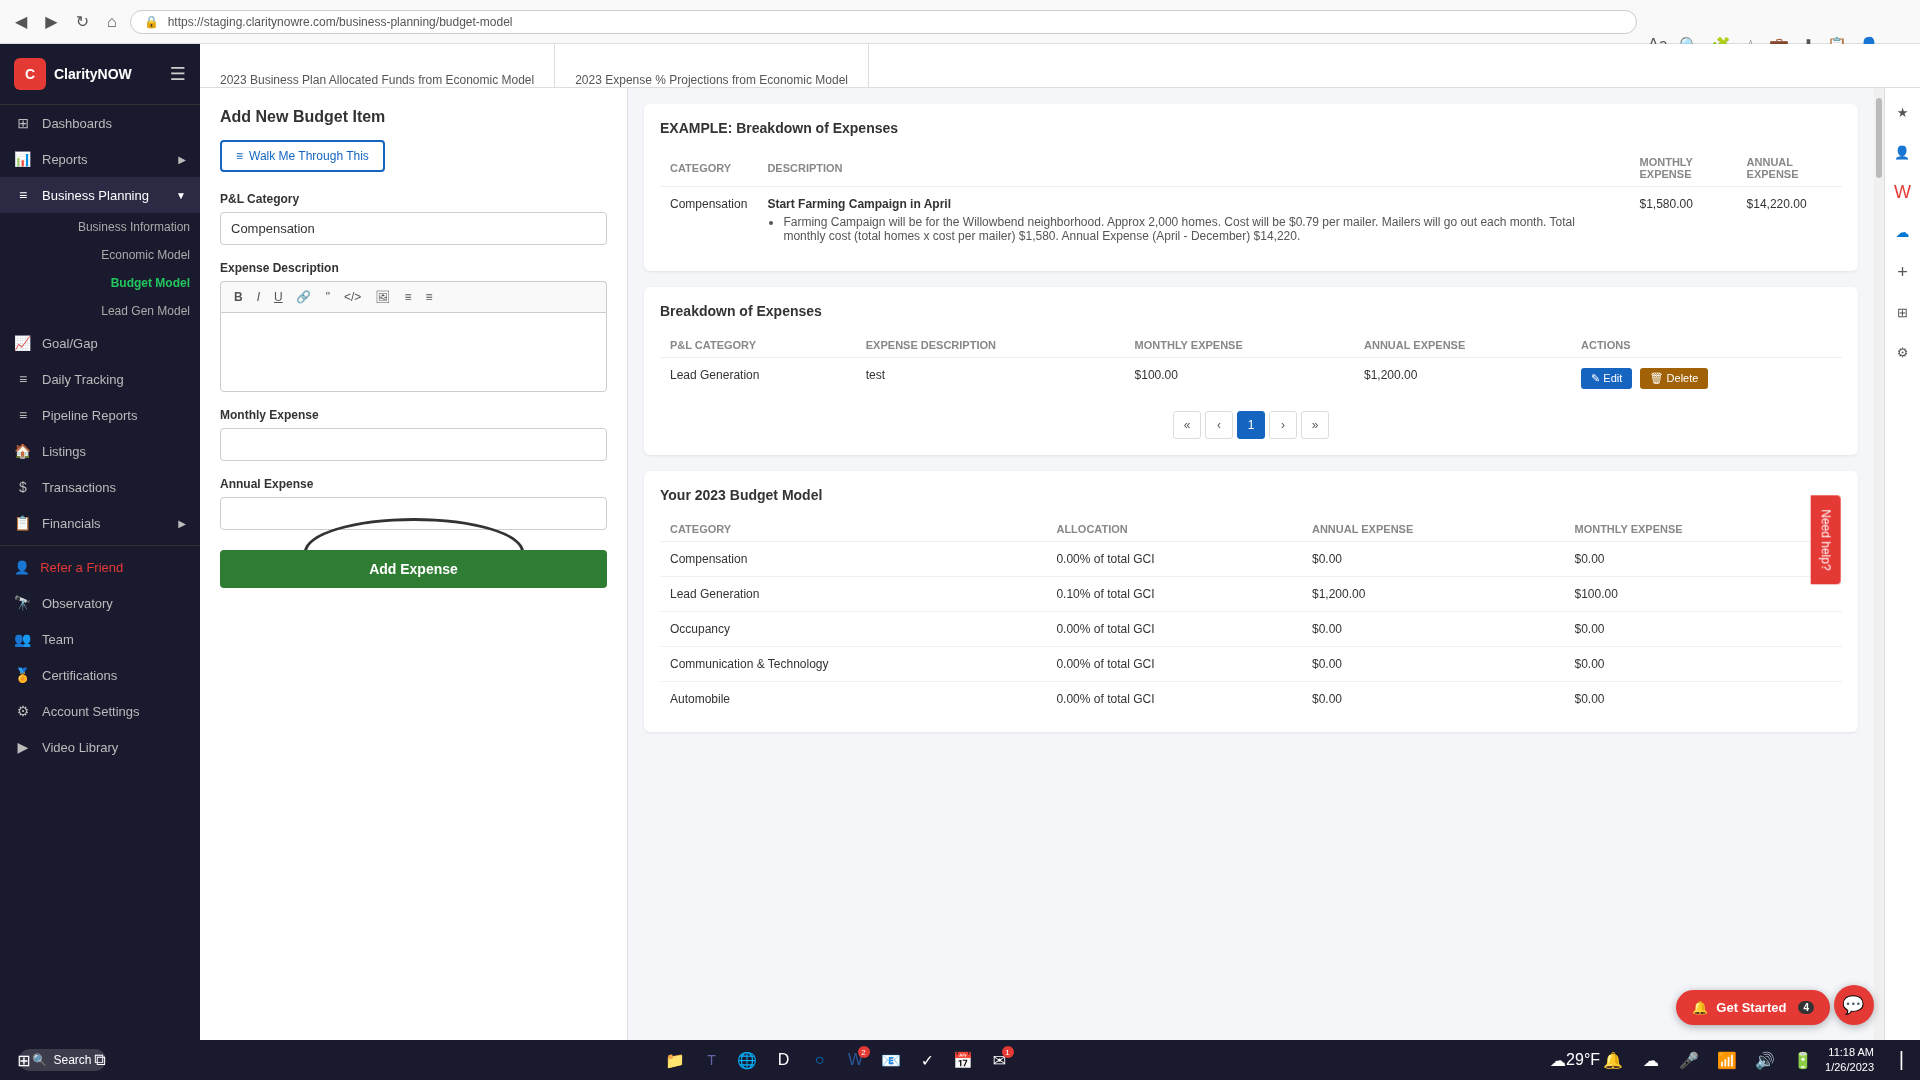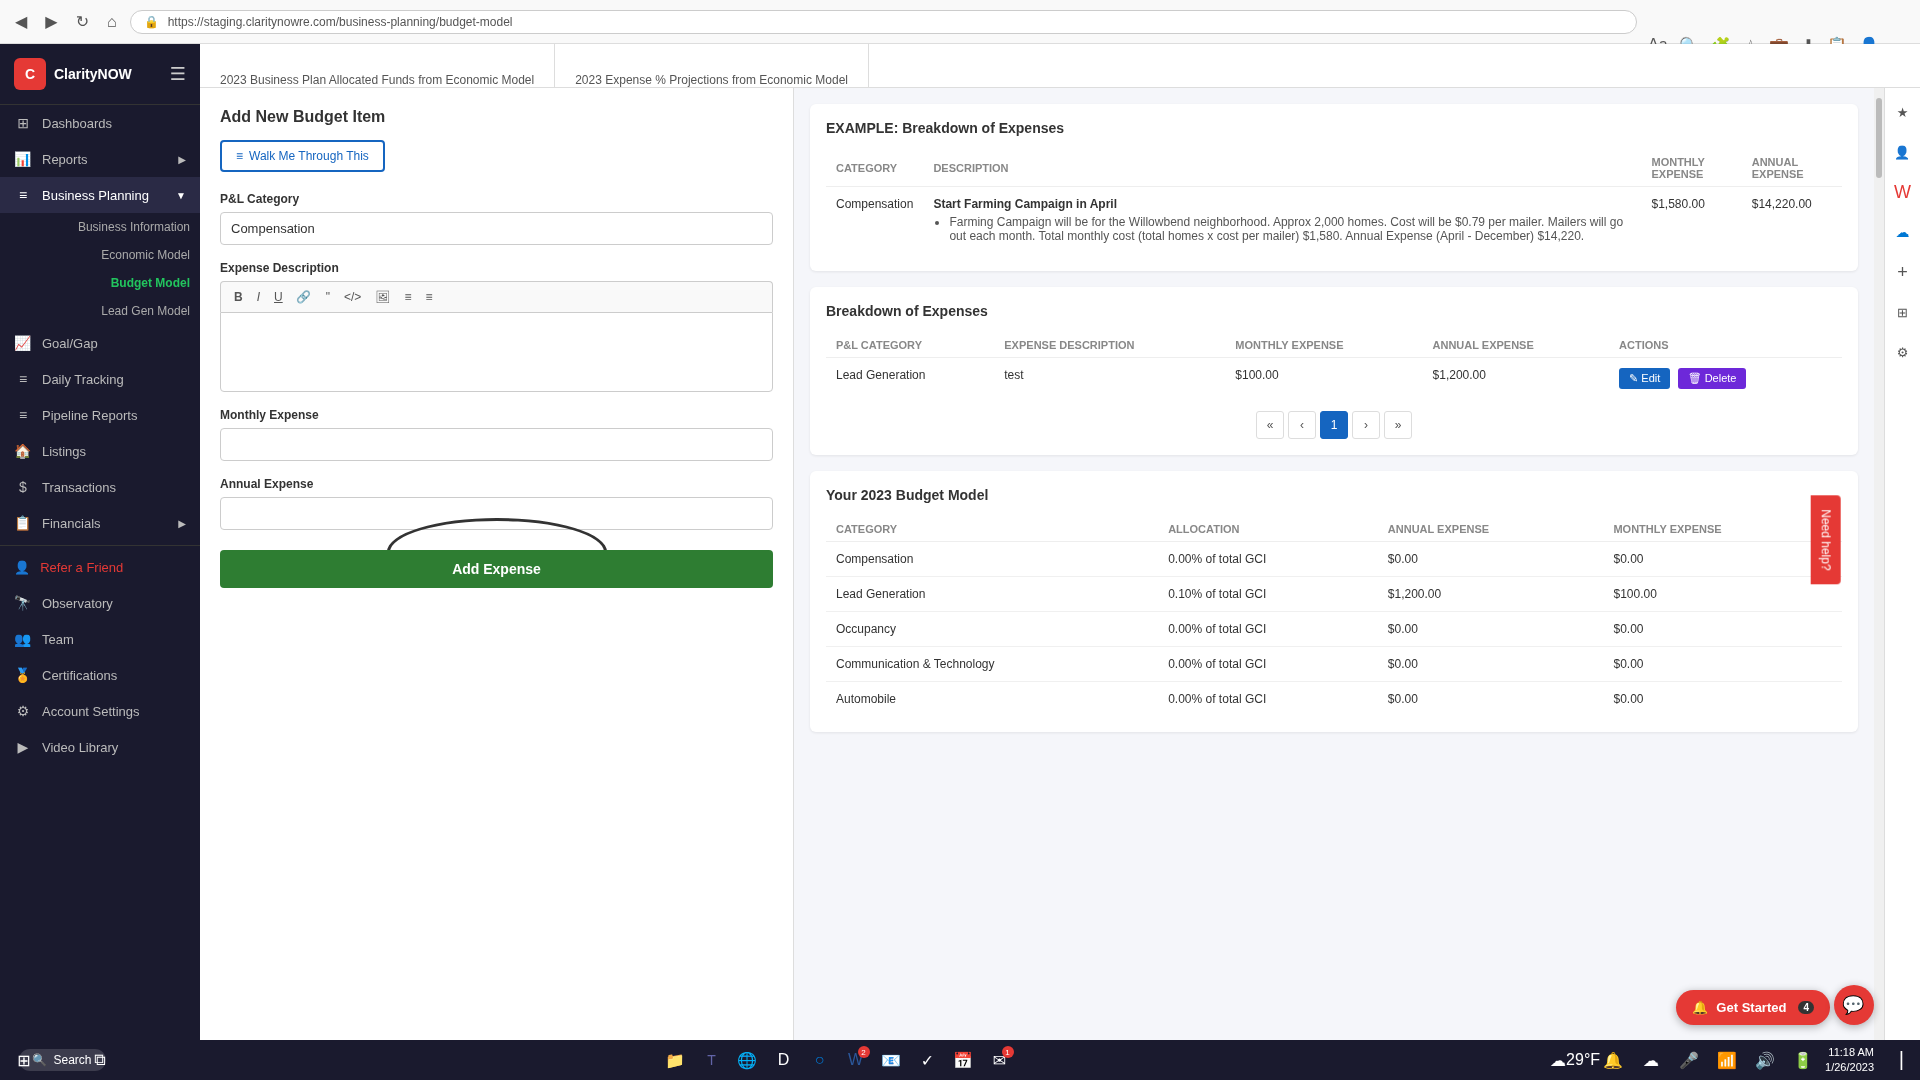--- a/index.html
+++ b/index.html
@@ -151,21 +151,21 @@
 
     
     .content-area {
       flex: 1;
       display: flex;
       overflow: hidden;
     }
 
     
     .left-panel {
-      width: 594px;
+      width: 428px;
       background: white;
       border-right: 1px solid #ddd;
       overflow-y: auto;
       padding: 20px;
       flex-shrink: 0;
     }
 
     .add-budget-title {
       font-size: 16px;
       font-weight: 600;
@@ -351,21 +351,21 @@
 
     .action-btn {
       padding: 4px 10px;
       border-radius: 3px;
       border: none;
       cursor: pointer;
       font-size: 11px;
       margin-right: 4px;
     }
     .edit-btn { background: #1565c0; color: white; }
-    .delete-btn { background: #6d28d9; color: white; }
+    .delete-btn { background: #a16207; color: white; }
 
     
     .right-sidebar {
       width: 36px;
       background: white;
       border-left: 1px solid #ddd;
       display: flex;
       flex-direction: column;
       align-items: center;
       padding-top: 10px;

